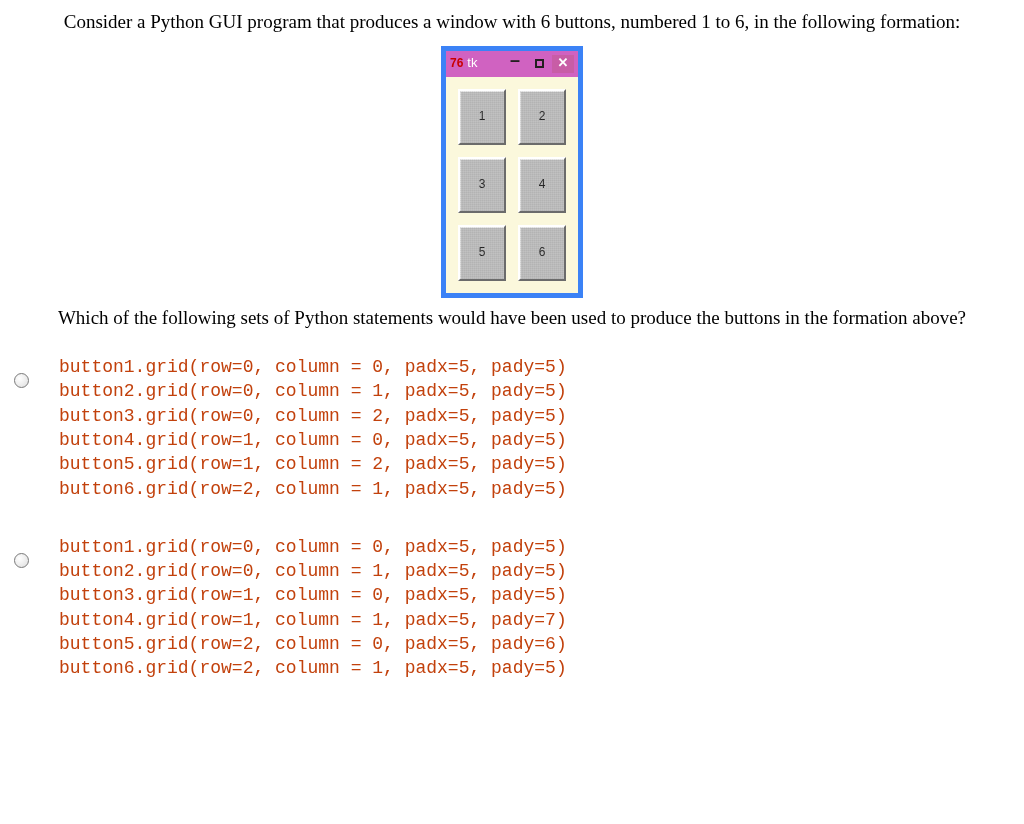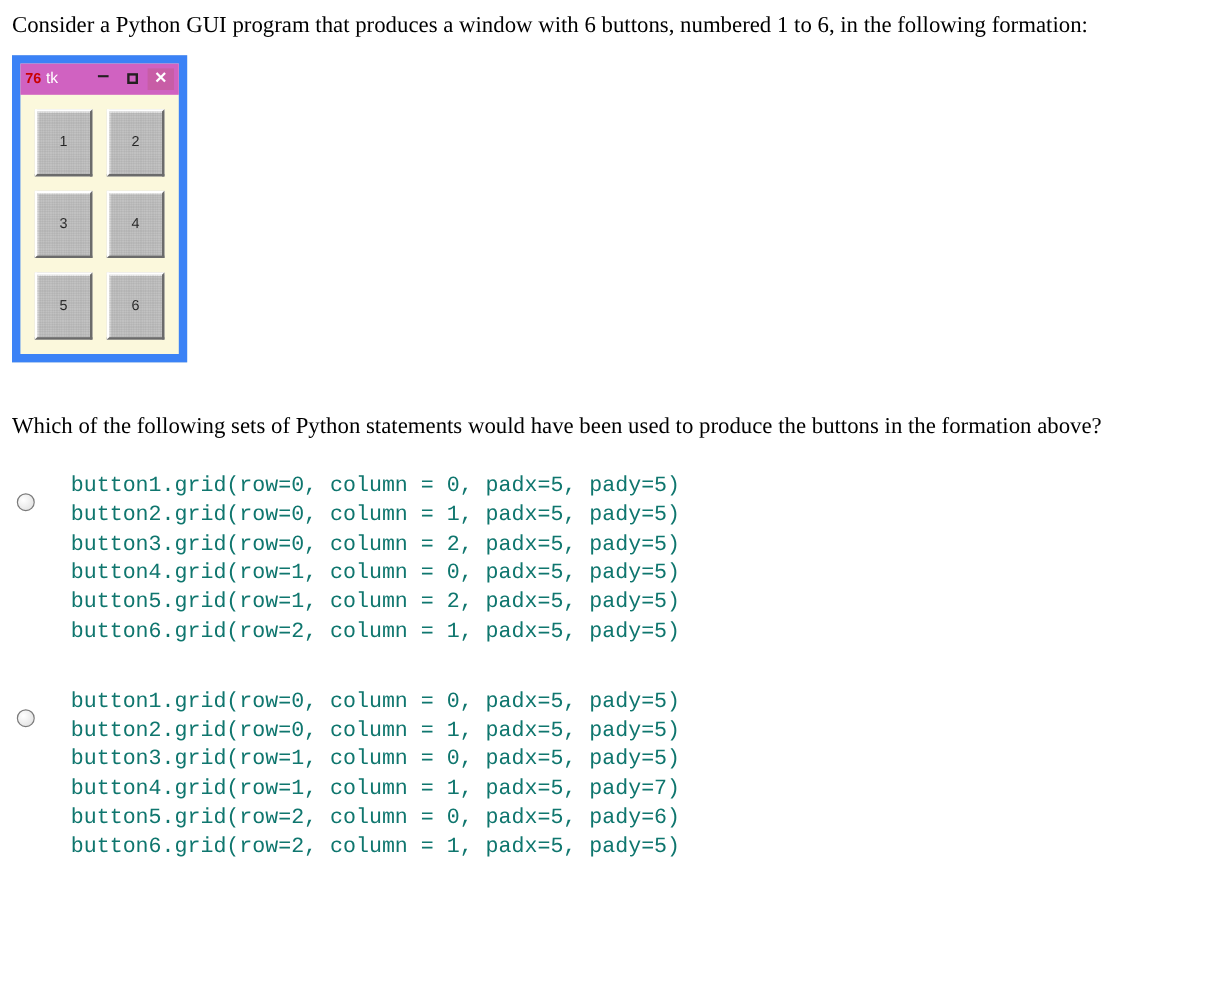--- a/index.html
+++ b/index.html
@@ -1,30 +1,30 @@
 <!DOCTYPE html>
 <html><head>
   <meta charset="utf-8">
   <style>
-    * { margin: 0; padding: 0; box-sizing: border-box; }
+    * { margin: 0; padding: 0; box-sizing: border-box; text-align: center; }
     body {
       font-family: "Times New Roman", Times, serif;
       font-size: 19px;
       color: #000;
       background: #fff;
       padding: 8px 10px;
       width: 1024px;
       line-height: 1.45;
     }
     .intro { margin-bottom: 10px; }
     .tk-window {
       display: inline-block;
-      border: 7px solid #3b82f6;
+      border: 5px solid #3b82f6;
       background: #fbf8dc;
-      margin-bottom: 36px;
+      margin-bottom: 2px;
     }
     .titlebar {
       height: 26px;
       background: #d062c1;
       display: flex;
       align-items: center;
       padding: 0 4px;
       font-size: 13px;
       font-family: "Segoe UI", Tahoma, sans-serif;
     }
@@ -105,21 +105,21 @@
       border: 1px solid #7a7a7a;
       background: radial-gradient(circle at 35% 35%, #fff, #ddd);
       margin-top: 18px;
       margin-right: 30px;
       flex-shrink: 0;
     }
     .codeblock {
       font-family: "Courier New", Courier, monospace;
       font-size: 18px;
       line-height: 1.35;
-      color: #0f766e;
+      color: #c2410c;
       white-space: pre;
     }
   </style>
 </head>
 <body>
 
 
 
 <p class="intro">Consider a Python GUI program that produces a window with 6 buttons, numbered 1 to 6, in the following formation:</p>
 

